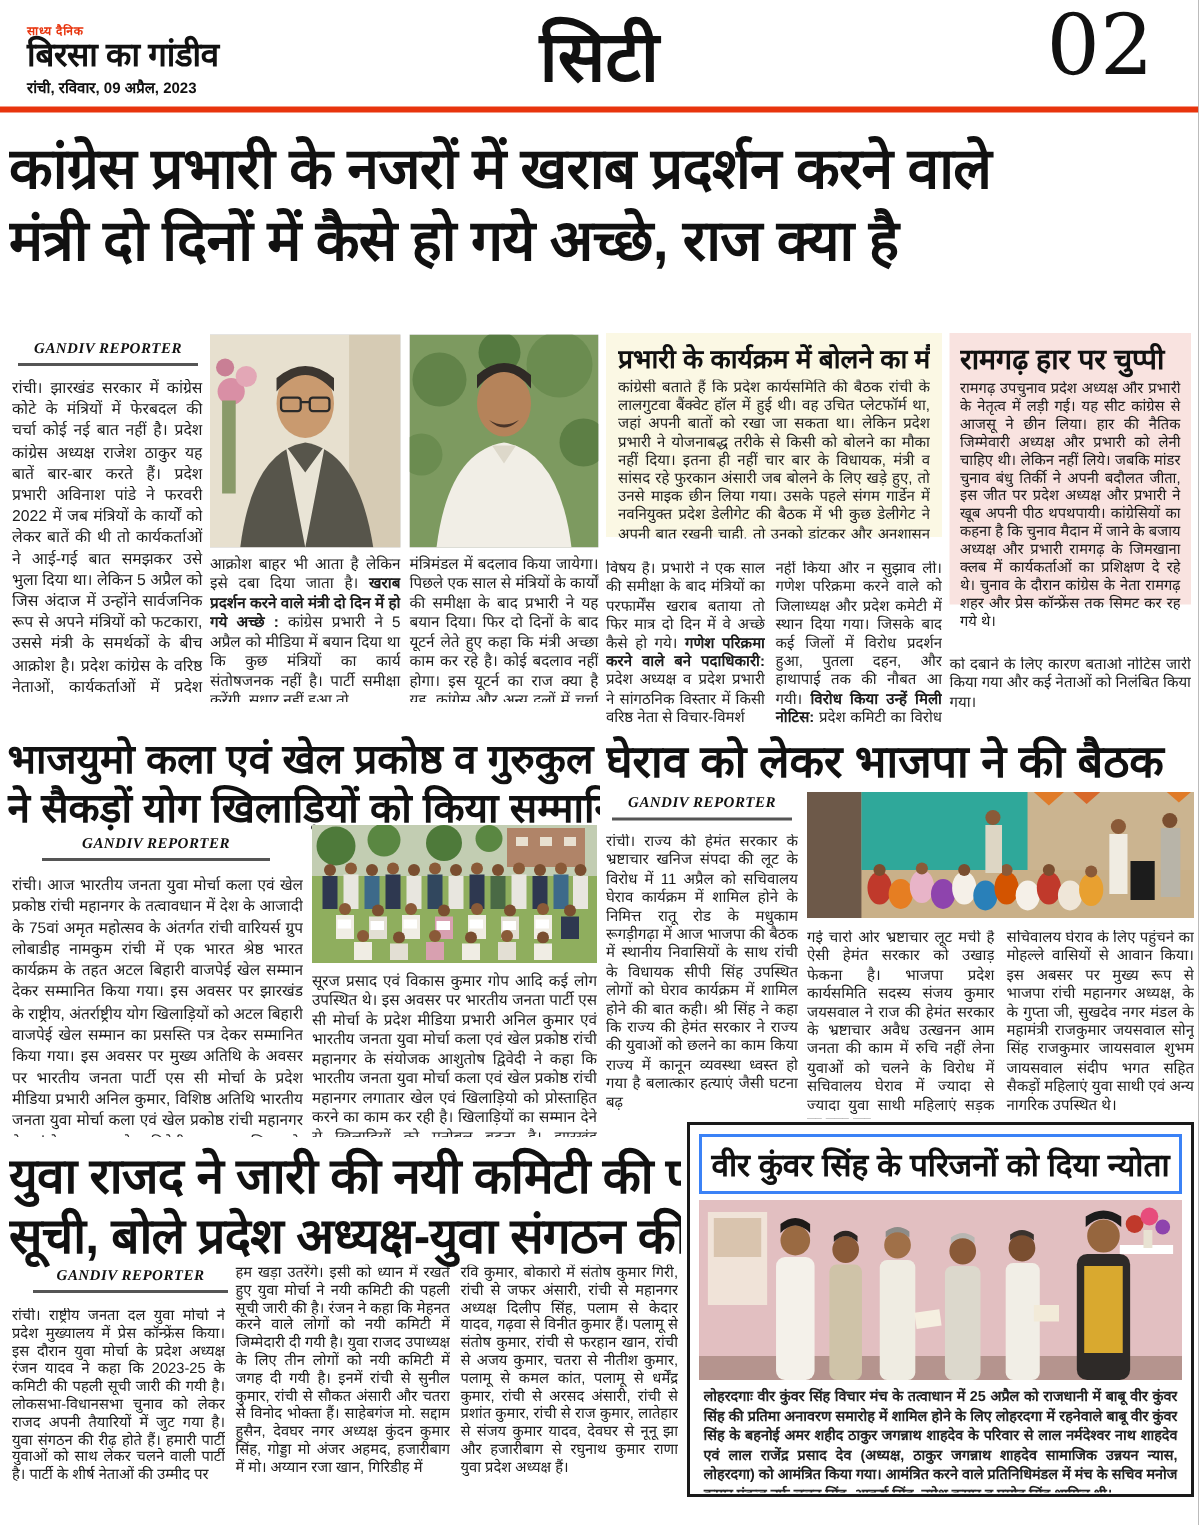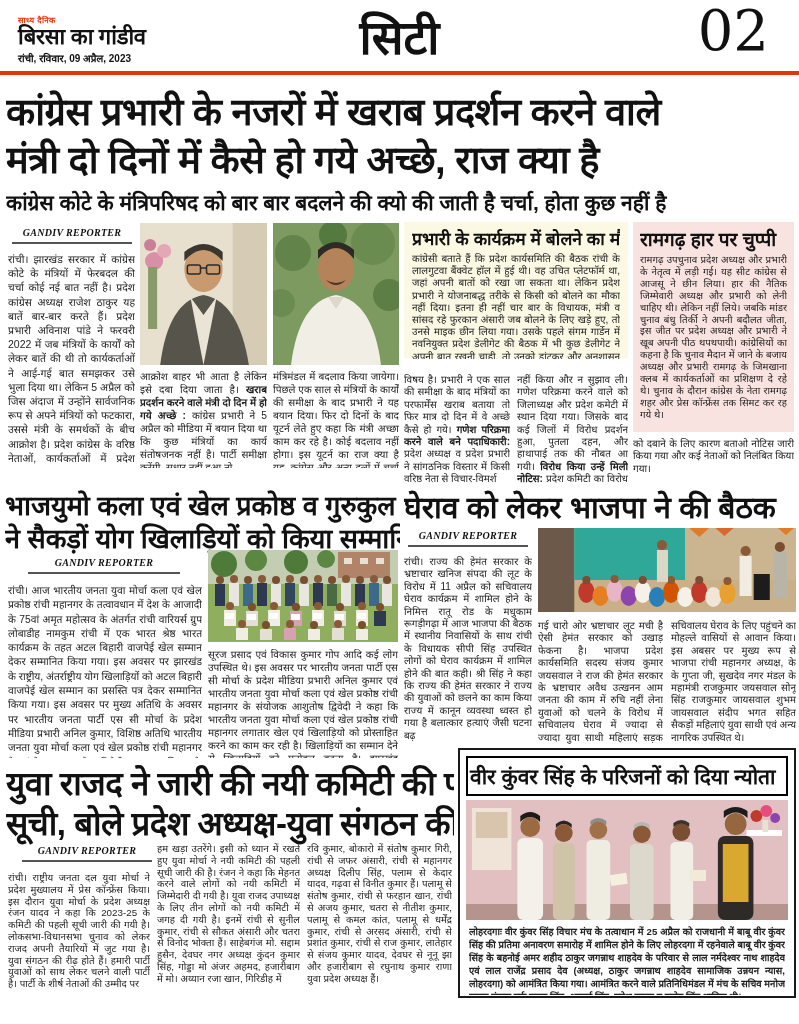--- a/index.html
+++ b/index.html
@@ -23,21 +23,21 @@
   .byline{font-family:"Liberation Serif",serif;font-style:italic;font-weight:bold;font-size:10px;
           text-align:center;border-bottom:2px solid #555;padding-bottom:4px;letter-spacing:.3px}
   .box-head{font-weight:800;white-space:nowrap;overflow:hidden}
   
   .photo{display:block;width:100%;height:100%}
   .photo-frame{overflow:hidden;background:#ccc}
   
   .cream{background:#fbf8e4;padding:4px 8px}
   .pink{background:#f9e3e0;padding:4px 7px}
   .invite-box{border:2px solid #1a1a1a;background:#fff}
-  .invite-head{margin:6px 6px 0 6px;border:2px solid #000000;text-align:left;
+  .invite-head{margin:6px 6px 0 6px;border:2px solid #3b82f6;text-align:center;
                font-size:21px;font-weight:800;padding:4px 2px;white-space:nowrap;overflow:hidden}
   .caption{font-size:9.6px;line-height:13px;font-weight:bold;text-align:justify;color:#222}
   
   .bt14{font-size:10.5px;line-height:14.2px}
   .bt13{font-size:10.2px;line-height:13px}
   .bt125{font-size:10px;line-height:12.4px}
   .btr{font-size:9.8px;line-height:11.8px}
   .yg1{font-size:10.3px;line-height:14.3px}
 </style>
 </head>
@@ -49,21 +49,20 @@
     <div class="tagline">साध्य दैनिक</div>
     <div class="mast-title">बिरसा का गांडीव</div>
     <div class="mast-date">रांची, रविवार, 09 अप्रैल, 2023</div>
   </div>
   <div class="abs section-title">सिटी</div>
   <div class="abs page-num">02</div>
   <div class="abs red-rule"></div>
 
   <div class="abs lead-h nowrap" style="top:84px">कांग्रेस प्रभारी के नजरों में खराब प्रदर्शन करने वाले</div>
   <div class="abs lead-h nowrap" style="top:132px">मंत्री दो दिनों में कैसे हो गये अच्छे, राज क्या है</div>
-  <div class="abs lead-sub nowrap">कांग्रेस कोटे के मंत्रिपरिषद को बार बार बदलने की क्यो की जाती है चर्चा, होता कुछ नहीं है</div>
 
   <div class="abs byline" style="left:12px;top:227px;width:120px">GANDIV REPORTER</div>
   <div class="abs jt bt14" style="left:8px;top:252px;width:127px;height:214px">रांची। झारखंड सरकार में कांग्रेस कोटे के मंत्रियों में फेरबदल की चर्चा कोई नई बात नहीं है। प्रदेश कांग्रेस अध्यक्ष राजेश ठाकुर यह बातें बार-बार करते हैं। प्रदेश प्रभारी अविनाश पांडे ने फरवरी 2022 में जब मंत्रियों के कार्यों को लेकर बातें की थी तो कार्यकर्ताओं ने आई-गई बात समझकर उसे भुला दिया था। लेकिन 5 अप्रैल को जिस अंदाज में उन्होंने सार्वजनिक रूप से अपने मंत्रियों को फटकारा, उससे मंत्री के समर्थकों के बीच आक्रोश है। प्रदेश कांग्रेस के वरिष्ठ नेताओं, कार्यकर्ताओं में प्रदेश अध्यक्ष और प्रदेश प्रभारी को लेकर काफी आक्रोश है। समय समय पर यह</div>
 
   <div class="abs photo-frame" style="left:140px;top:223px;width:127px;height:142px">
     <svg class="photo" viewBox="0 0 126 142" preserveAspectRatio="none">
       <rect width="126" height="142" fill="#e7e0cf"></rect>
       <rect x="92" width="34" height="142" fill="#d6cbb4"></rect>
       <circle cx="14" cy="38" r="9" fill="#d98fa5"></circle>
         <circle cx="24" cy="28" r="7" fill="#e3a7b6"></circle>
@@ -109,21 +108,21 @@
     <span>विषय है। प्रभारी ने एक साल की समीक्षा के बाद मंत्रियों का परफार्मेंस खराब बताया तो फिर मात्र दो दिन में वे अच्छे कैसे हो गये।</span>
     <span class="runin">गणेश परिक्रमा करने वाले बने पदाधिकारी:</span>
     <span>प्रदेश अध्यक्ष व प्रदेश प्रभारी ने सांगठनिक विस्तार में किसी वरिष्ठ नेता से विचार-विमर्श</span>
   </div>
   <div class="abs jt bt125" style="left:517px;top:374px;width:111px;height:110px">
     <span>नहीं किया और न सुझाव ली। गणेश परिक्रमा करने वाले को जिलाध्यक्ष और प्रदेश कमेटी में स्थान दिया गया। जिसके बाद कई जिलों में विरोध प्रदर्शन हुआ, पुतला दहन, और हाथापाई तक की नौबत आ गयी।</span>
     <span class="runin">विरोध किया उन्हें मिली नोटिस:</span>
     <span>प्रदेश कमिटी का विरोध करने वाले</span>
   </div>
 
-  <div class="abs pink" style="left:633px;top:222px;width:161px;height:210px">
+  <div class="abs pink" style="left:633px;top:222px;width:161px;height:181px">
     <div class="box-head" style="font-size:19px;margin-bottom:2px">रामगढ़ हार पर चुप्पी</div>
     <div class="jt" style="font-size:9.8px;line-height:11.9px;height:180px">रामगढ़ उपचुनाव प्रदेश अध्यक्ष और प्रभारी के नेतृत्व में लड़ी गई। यह सीट कांग्रेस से आजसू ने छीन लिया। हार की नैतिक जिम्मेवारी अध्यक्ष और प्रभारी को लेनी चाहिए थी। लेकिन नहीं लिये। जबकि मांडर चुनाव बंधु तिर्की ने अपनी बदौलत जीता, इस जीत पर प्रदेश अध्यक्ष और प्रभारी ने खूब अपनी पीठ थपथपायी। कांग्रेसियों का कहना है कि चुनाव मैदान में जाने के बजाय अध्यक्ष और प्रभारी रामगढ़ के जिमखाना क्लब में कार्यकर्ताओं का प्रशिक्षण दे रहे थे। चुनाव के दौरान कांग्रेस के नेता रामगढ़ शहर और प्रेस कॉन्फ्रेंस तक सिमट कर रह गये थे।</div>
   </div>
   <div class="abs jt bt125" style="left:633px;top:438px;width:161px;height:40px">को दबाने के लिए कारण बताओ नोटिस जारी किया गया और कई नेताओं को निलंबित किया गया।</div>
 
   <div class="abs nowrap" style="left:5px;top:486px;width:395px;font-size:27px;font-weight:800">भाजयुमो कला एवं खेल प्रकोष्ठ व गुरुकुल शिक्षा</div>
   <div class="abs nowrap" style="left:5px;top:519px;width:395px;font-size:27px;font-weight:800">ने सैकड़ों योग खिलाड़ियों को किया सम्मानित</div>
   <div class="abs byline" style="left:28px;top:557px;width:152px">GANDIV REPORTER</div>
   <div class="abs photo-frame" style="left:208px;top:550px;width:190px;height:92px">
     <svg class="photo" viewBox="0 0 190 92" preserveAspectRatio="none">

